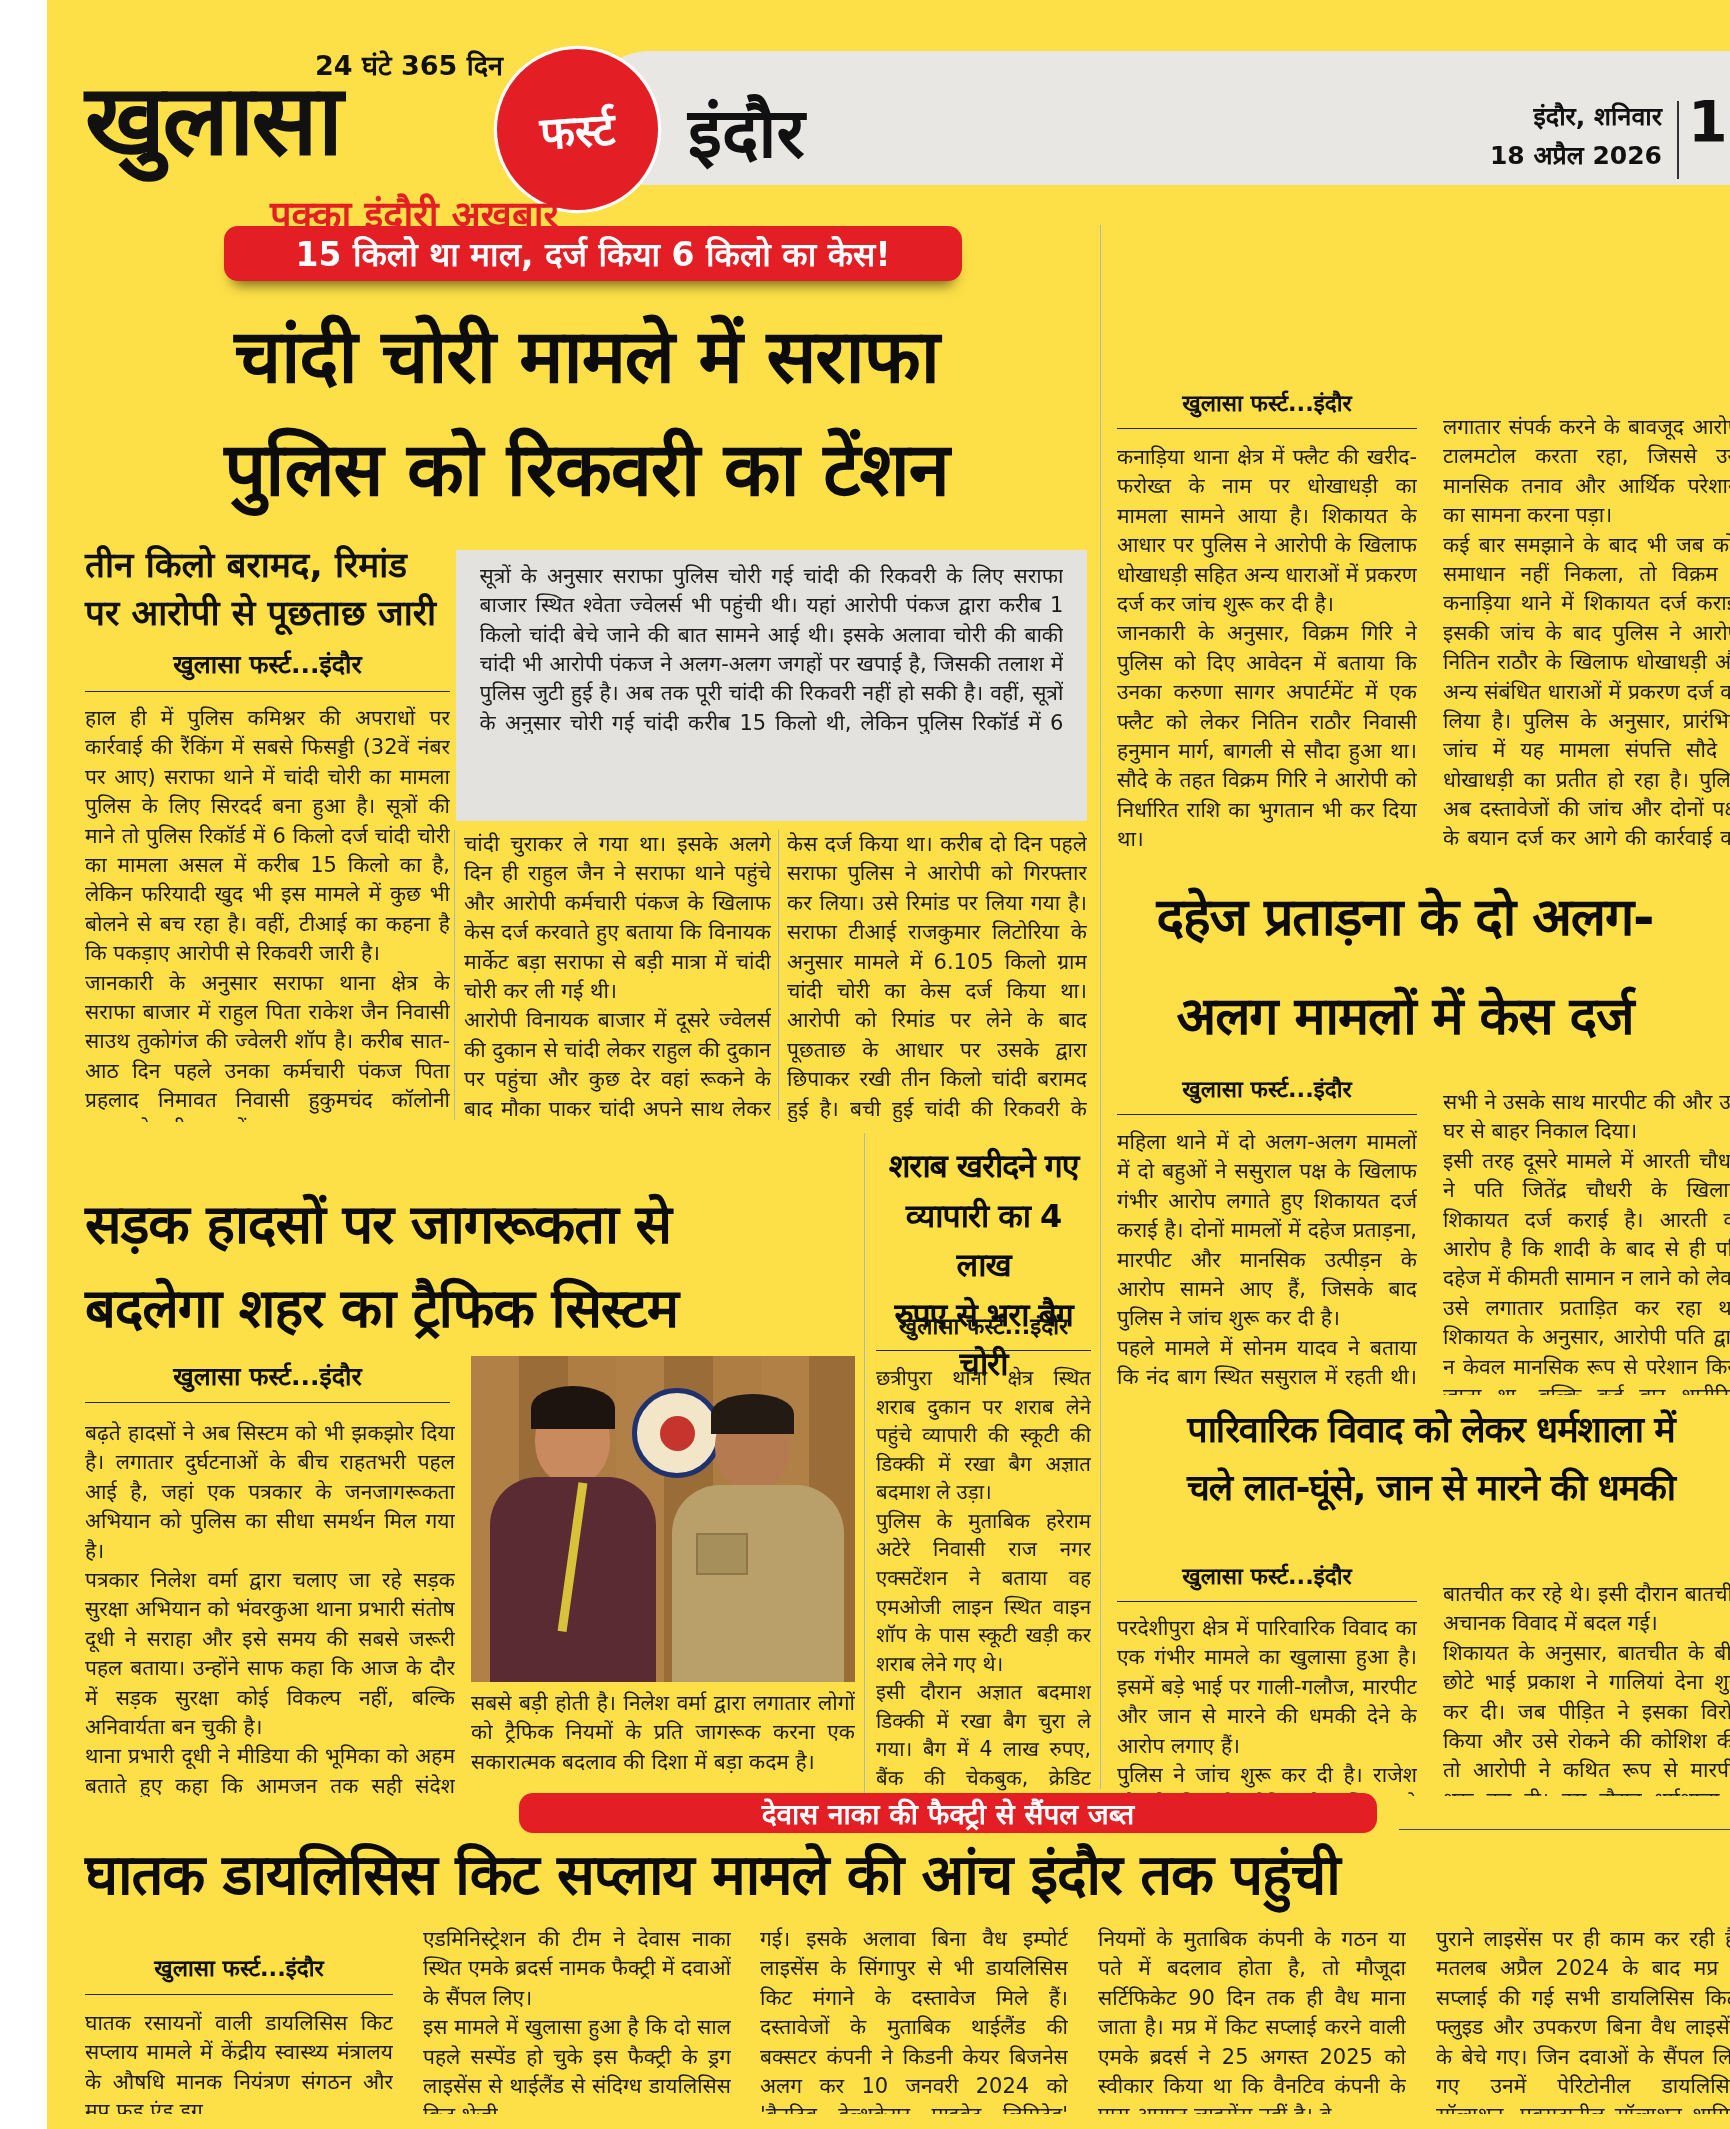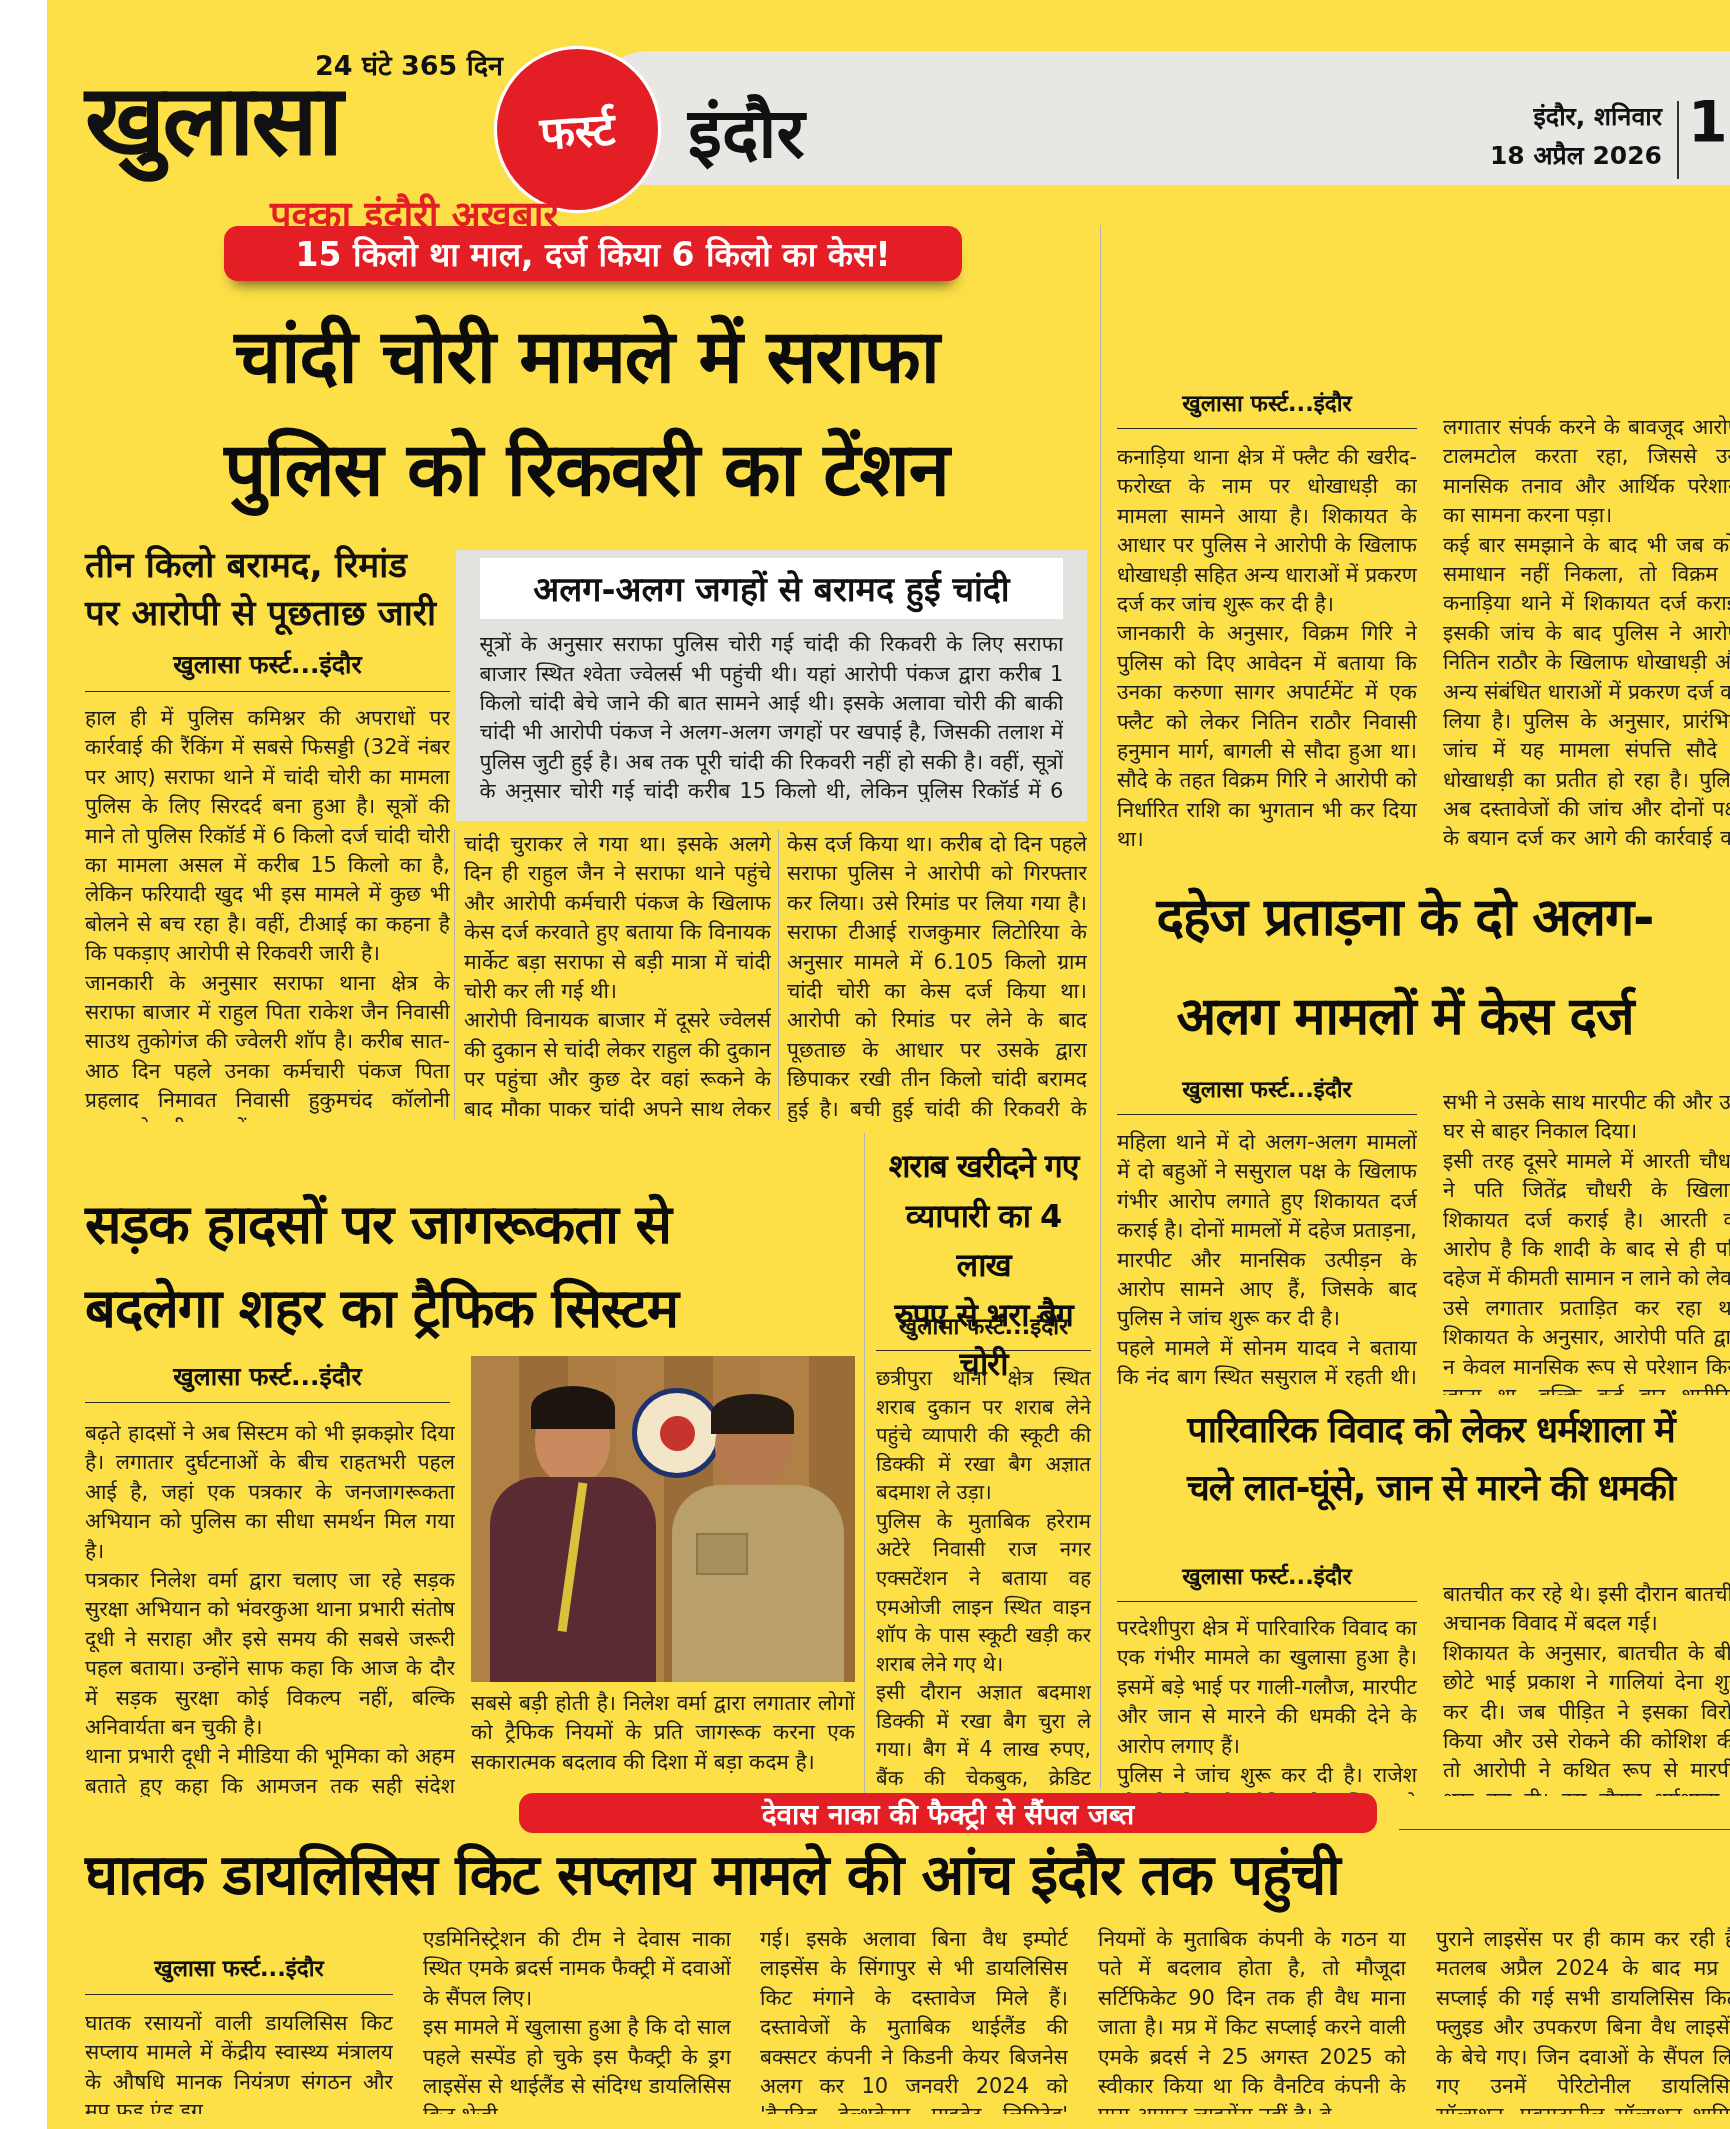--- a/index.html
+++ b/index.html
@@ -48,21 +48,20 @@
     <span>15 किलो था माल, दर्ज किया 6 किलो का केस!</span>
   </div>
   <div class="abs headline center" style="left:38px;top:300px;width:1003px;font-size:74px;line-height:1.53;">चांदी चोरी मामले में सराफा
 पुलिस को रिकवरी का टेंशन</div>
 
   <div class="abs bold" style="left:38px;top:541px;width:365px;font-size:35px;line-height:1.38;">तीन किलो बरामद, रिमांड पर आरोपी से पूछताछ जारी</div>
   <div class="abs byline" style="left:38px;top:646px;width:365px;">खुलासा फर्स्ट...इंदौर</div>
   <div class="abs rule" style="left:38px;top:691px;width:365px;"></div>
 
   <div class="abs graybox" style="left:409px;top:550px;width:631px;height:271px;">
-    <div class="boxtitle" style="margin:7.5px 23.6px 0 23.6px;padding:7.5px 0;font-size:34px;">अलग-अलग जगहों से बरामद हुई चांदी</div>
     <div class="body-text" style="margin:11.8px 23.6px 0 23.6px;height:172px;font-size:21px;">सूत्रों के अनुसार सराफा पुलिस चोरी गई चांदी की रिकवरी के लिए सराफा बाजार स्थित श्वेता ज्वेलर्स भी पहुंची थी। यहां आरोपी पंकज द्वारा करीब 1 किलो चांदी बेचे जाने की बात सामने आई थी। इसके अलावा चोरी की बाकी चांदी भी आरोपी पंकज ने अलग-अलग जगहों पर खपाई है, जिसकी तलाश में पुलिस जुटी हुई है। अब तक पूरी चांदी की रिकवरी नहीं हो सकी है। वहीं, सूत्रों के अनुसार चोरी गई चांदी करीब 15 किलो थी, लेकिन पुलिस रिकॉर्ड में 6 किलो ही दर्ज की गई है। मामले में फरियादी राहुल जैन से बात की गई तो उनका कहना था कि आप टीआई साहब से बात करिए मुझे इस मामले में कुछ नहीं कहना है।</div>
   </div>
 
   <div class="abs body-text" style="left:38px;top:704px;width:365px;height:418px;">हाल ही में पुलिस कमिश्नर की अपराधों पर कार्रवाई की रैंकिंग में सबसे फिसड्डी (32वें नंबर पर आए) सराफा थाने में चांदी चोरी का मामला पुलिस के लिए सिरदर्द बना हुआ है। सूत्रों की माने तो पुलिस रिकॉर्ड में 6 किलो दर्ज चांदी चोरी का मामला असल में करीब 15 किलो का है, लेकिन फरियादी खुद भी इस मामले में कुछ भी बोलने से बच रहा है। वहीं, टीआई का कहना है कि पकड़ाए आरोपी से रिकवरी जारी है।
 जानकारी के अनुसार सराफा थाना क्षेत्र के सराफा बाजार में राहुल पिता राकेश जैन निवासी साउथ तुकोगंज की ज्वेलरी शॉप है। करीब सात-आठ दिन पहले उनका कर्मचारी पंकज पिता प्रहलाद निमावत निवासी हुकुमचंद कॉलोनी दुकान से बड़ी मात्रा में</div>
   <div class="abs body-text" style="left:417px;top:830px;width:307px;height:292px;">चांदी चुराकर ले गया था। इसके अलगे दिन ही राहुल जैन ने सराफा थाने पहुंचे और आरोपी कर्मचारी पंकज के खिलाफ केस दर्ज करवाते हुए बताया कि विनायक मार्केट बड़ा सराफा से बड़ी मात्रा में चांदी चोरी कर ली गई थी।
 आरोपी विनायक बाजार में दूसरे ज्वेलर्स की दुकान से चांदी लेकर राहुल की दुकान पर पहुंचा और कुछ देर वहां रूकने के बाद मौका पाकर चांदी अपने साथ लेकर गायब हो गया। पुलिस ने 6 किलो चांदी चोरी का</div>
   <div class="abs body-text" style="left:740px;top:830px;width:300px;height:292px;">केस दर्ज किया था। करीब दो दिन पहले सराफा पुलिस ने आरोपी को गिरफ्तार कर लिया। उसे रिमांड पर लिया गया है। सराफा टीआई राजकुमार लिटोरिया के अनुसार मामले में 6.105 किलो ग्राम चांदी चोरी का केस दर्ज किया था। आरोपी को रिमांड पर लेने के बाद पूछताछ के आधार पर उसके द्वारा छिपाकर रखी तीन किलो चांदी बरामद हुई है। बची हुई चांदी की रिकवरी के प्रयास जारी है। फिलहाल आरोपी से पूछताछ चली रही है।</div>
   <div class="vdiv" style="left:407px;top:830px;height:290px;"></div>
   <div class="vdiv" style="left:731px;top:830px;height:290px;"></div>

